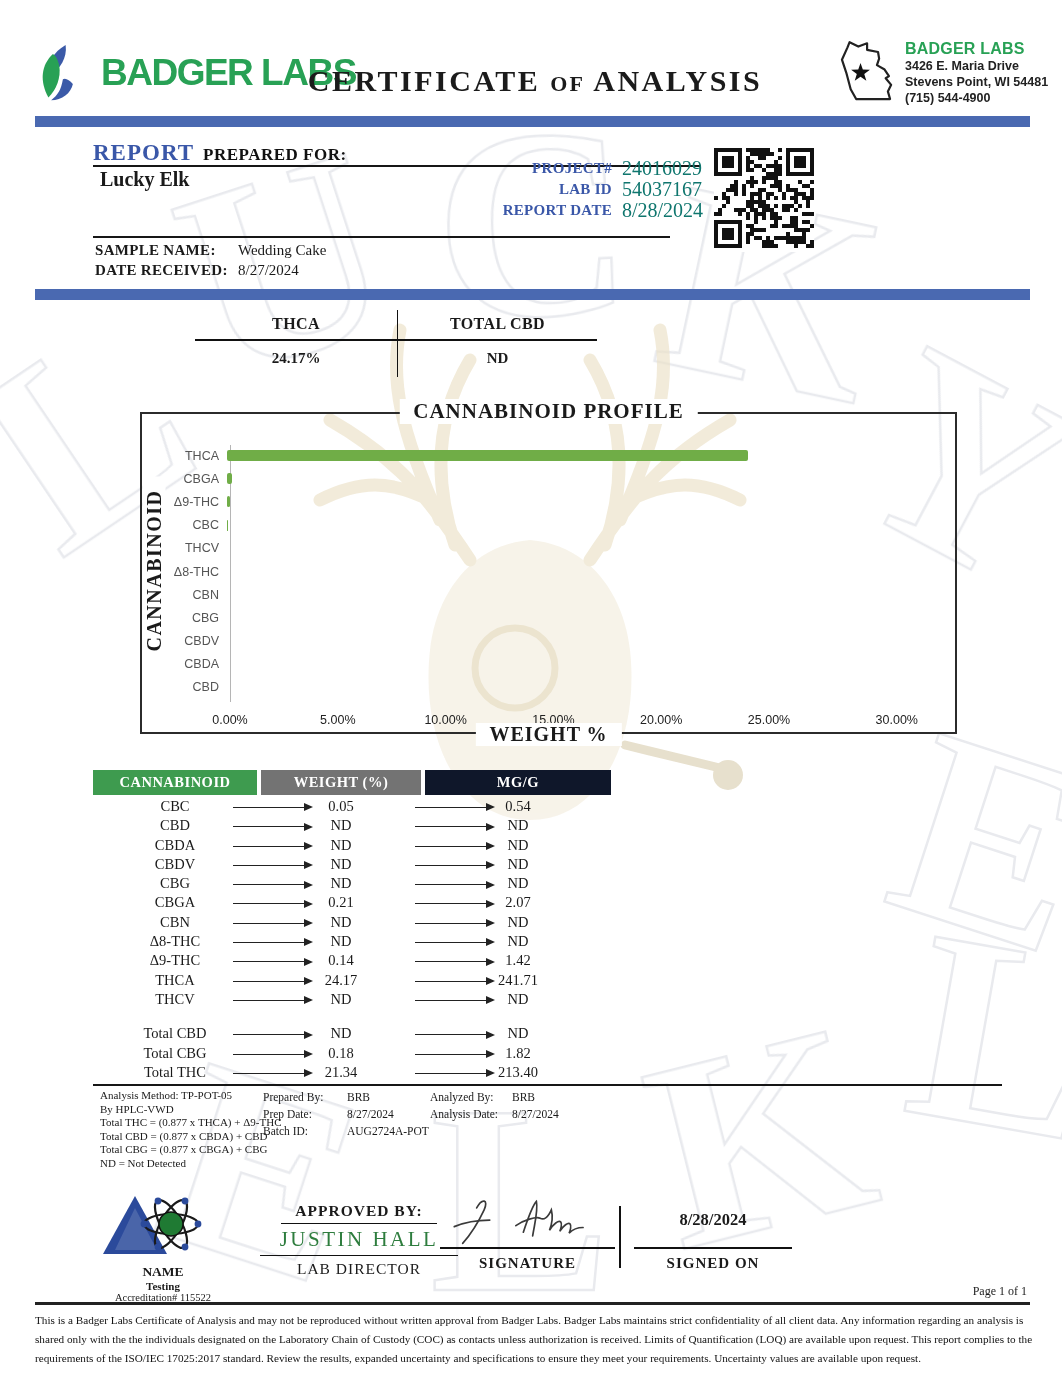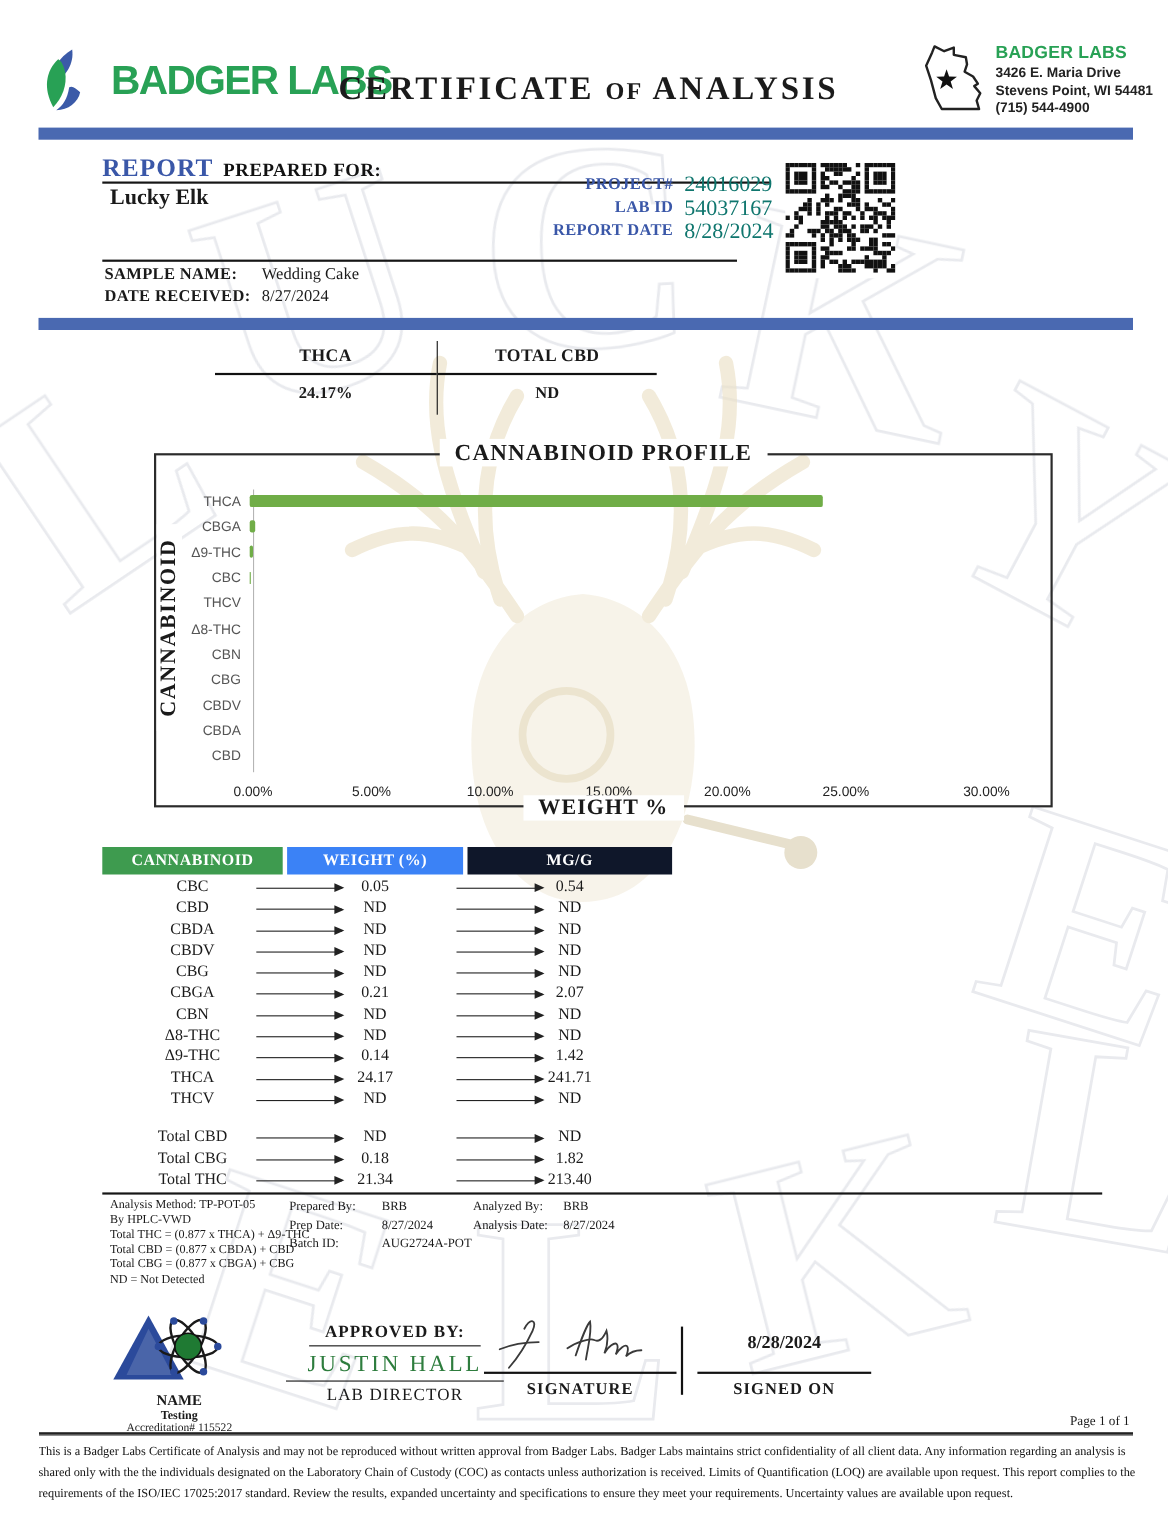--- a/index.html
+++ b/index.html
@@ -565,21 +565,21 @@
         <span class="tick" style="left: 519.2px;">20.00%</span>
         <span class="tick" style="left: 627px;">25.00%</span>
         <span class="tick" style="left: 734.8px; margin-left: 20px;">30.00%</span>
       </div>
     <div class="chart-xlabel">WEIGHT %</div>
   </div>
 
   <div class="abs ctable">
     <div class="t-header" id="table-header">
         <div class="t-hcell" style="background: rgb(62, 155, 79);">CANNABINOID</div>
-        <div class="t-hcell" style="background: #3b82f6;">WEIGHT (%)</div>
+        <div class="t-hcell" style="background: #737373;">WEIGHT (%)</div>
         <div class="t-hcell" style="background: #0f172a;">MG/G</div>
       </div>
     <div class="t-rows" id="table-rows">
         <div class="t-row">
           <span class="t-name">CBC</span>
           <span class="arw a1"></span>
           <span class="t-w">0.05</span>
           <span class="arw a2"></span>
           <span class="t-mg">0.54</span>
         </div>

